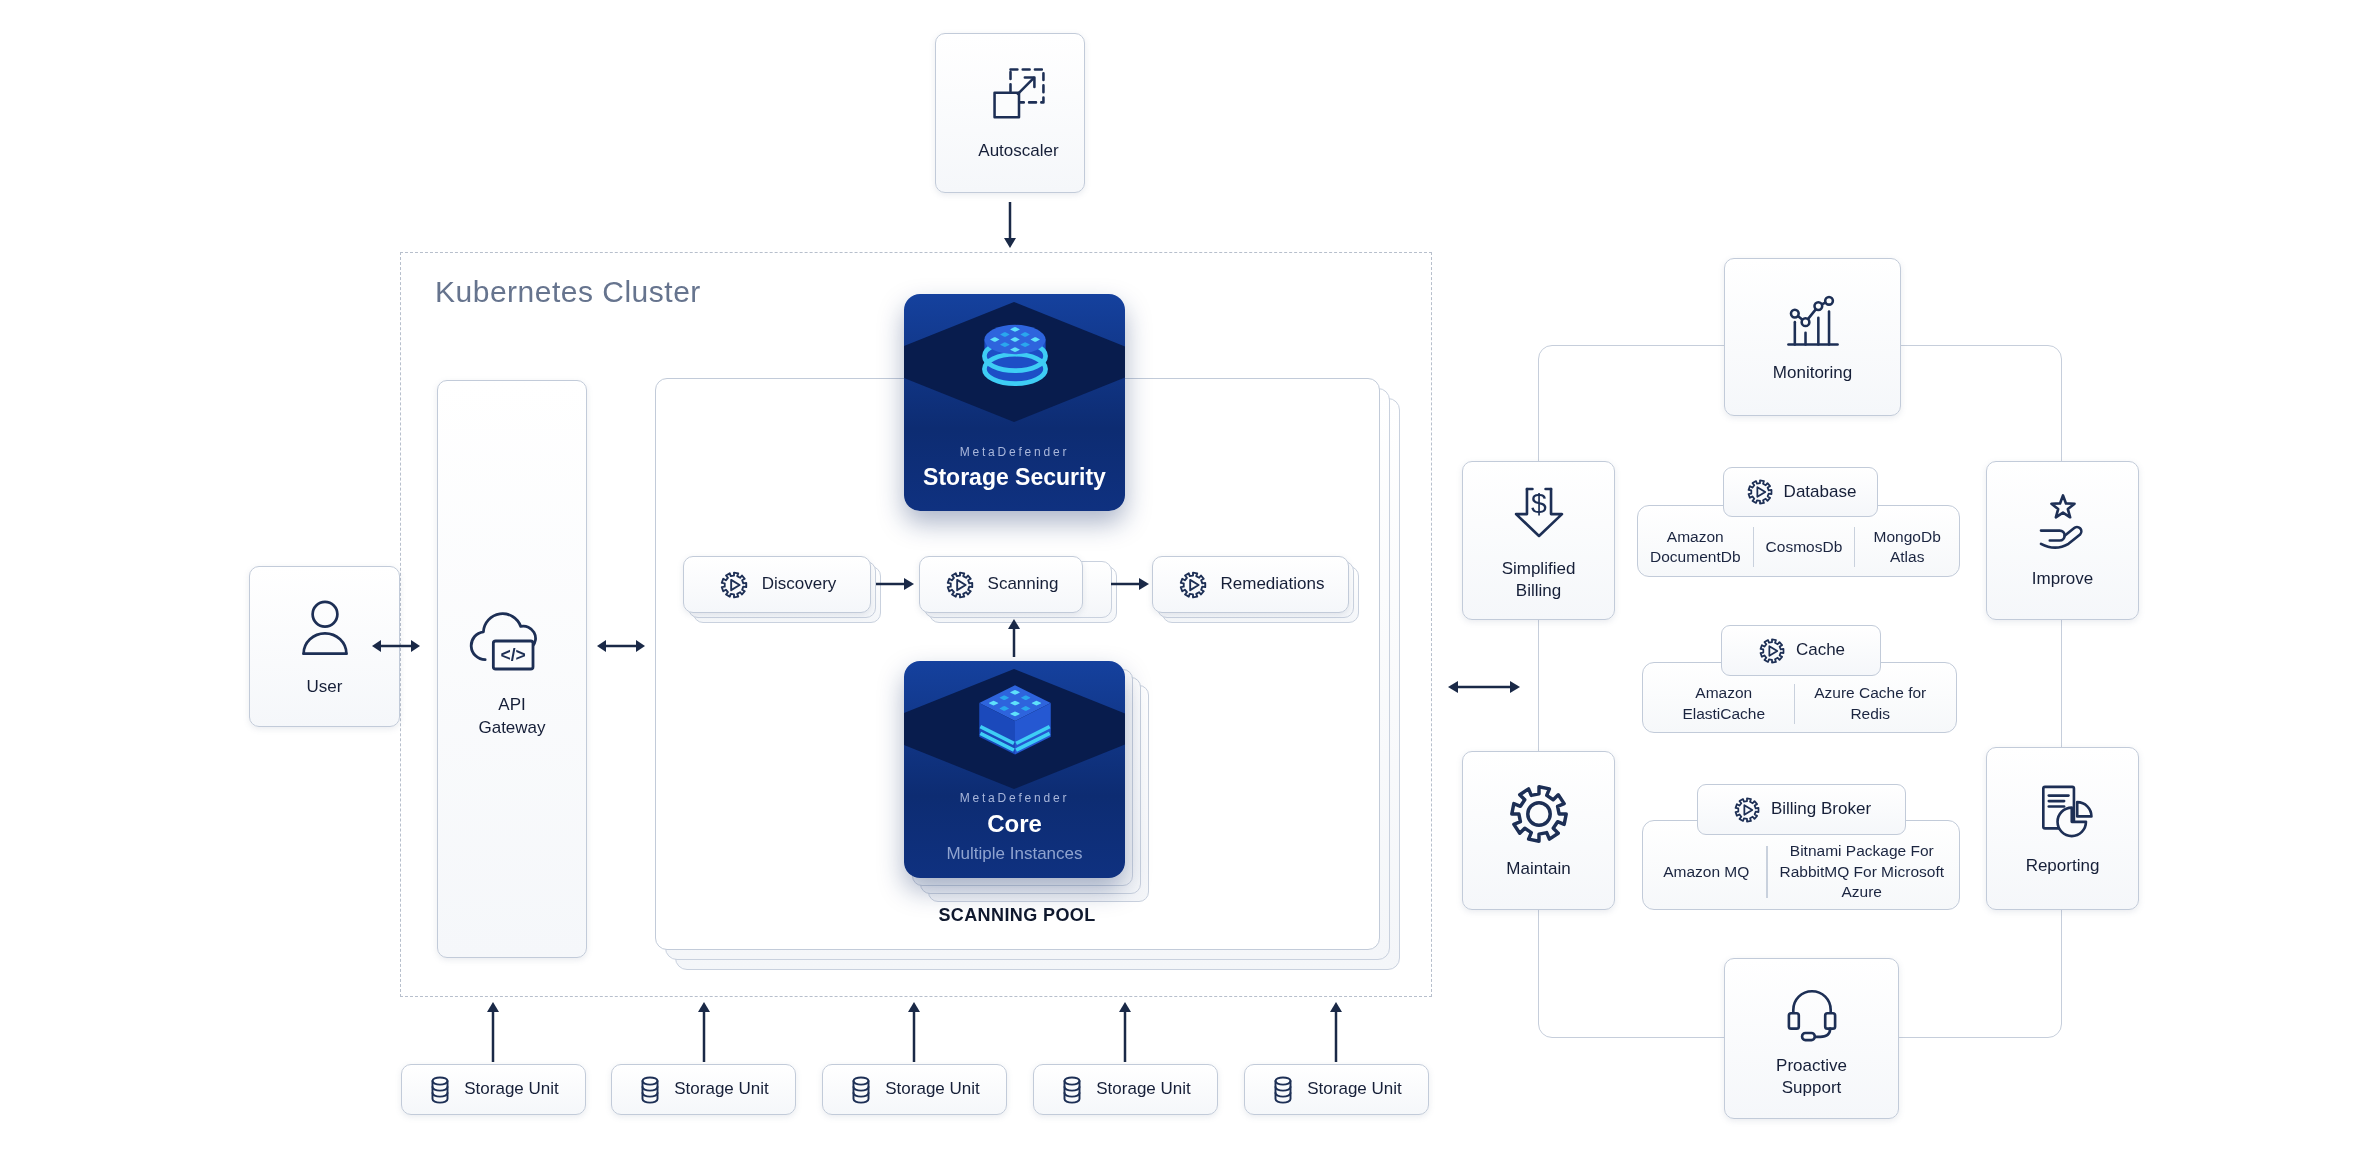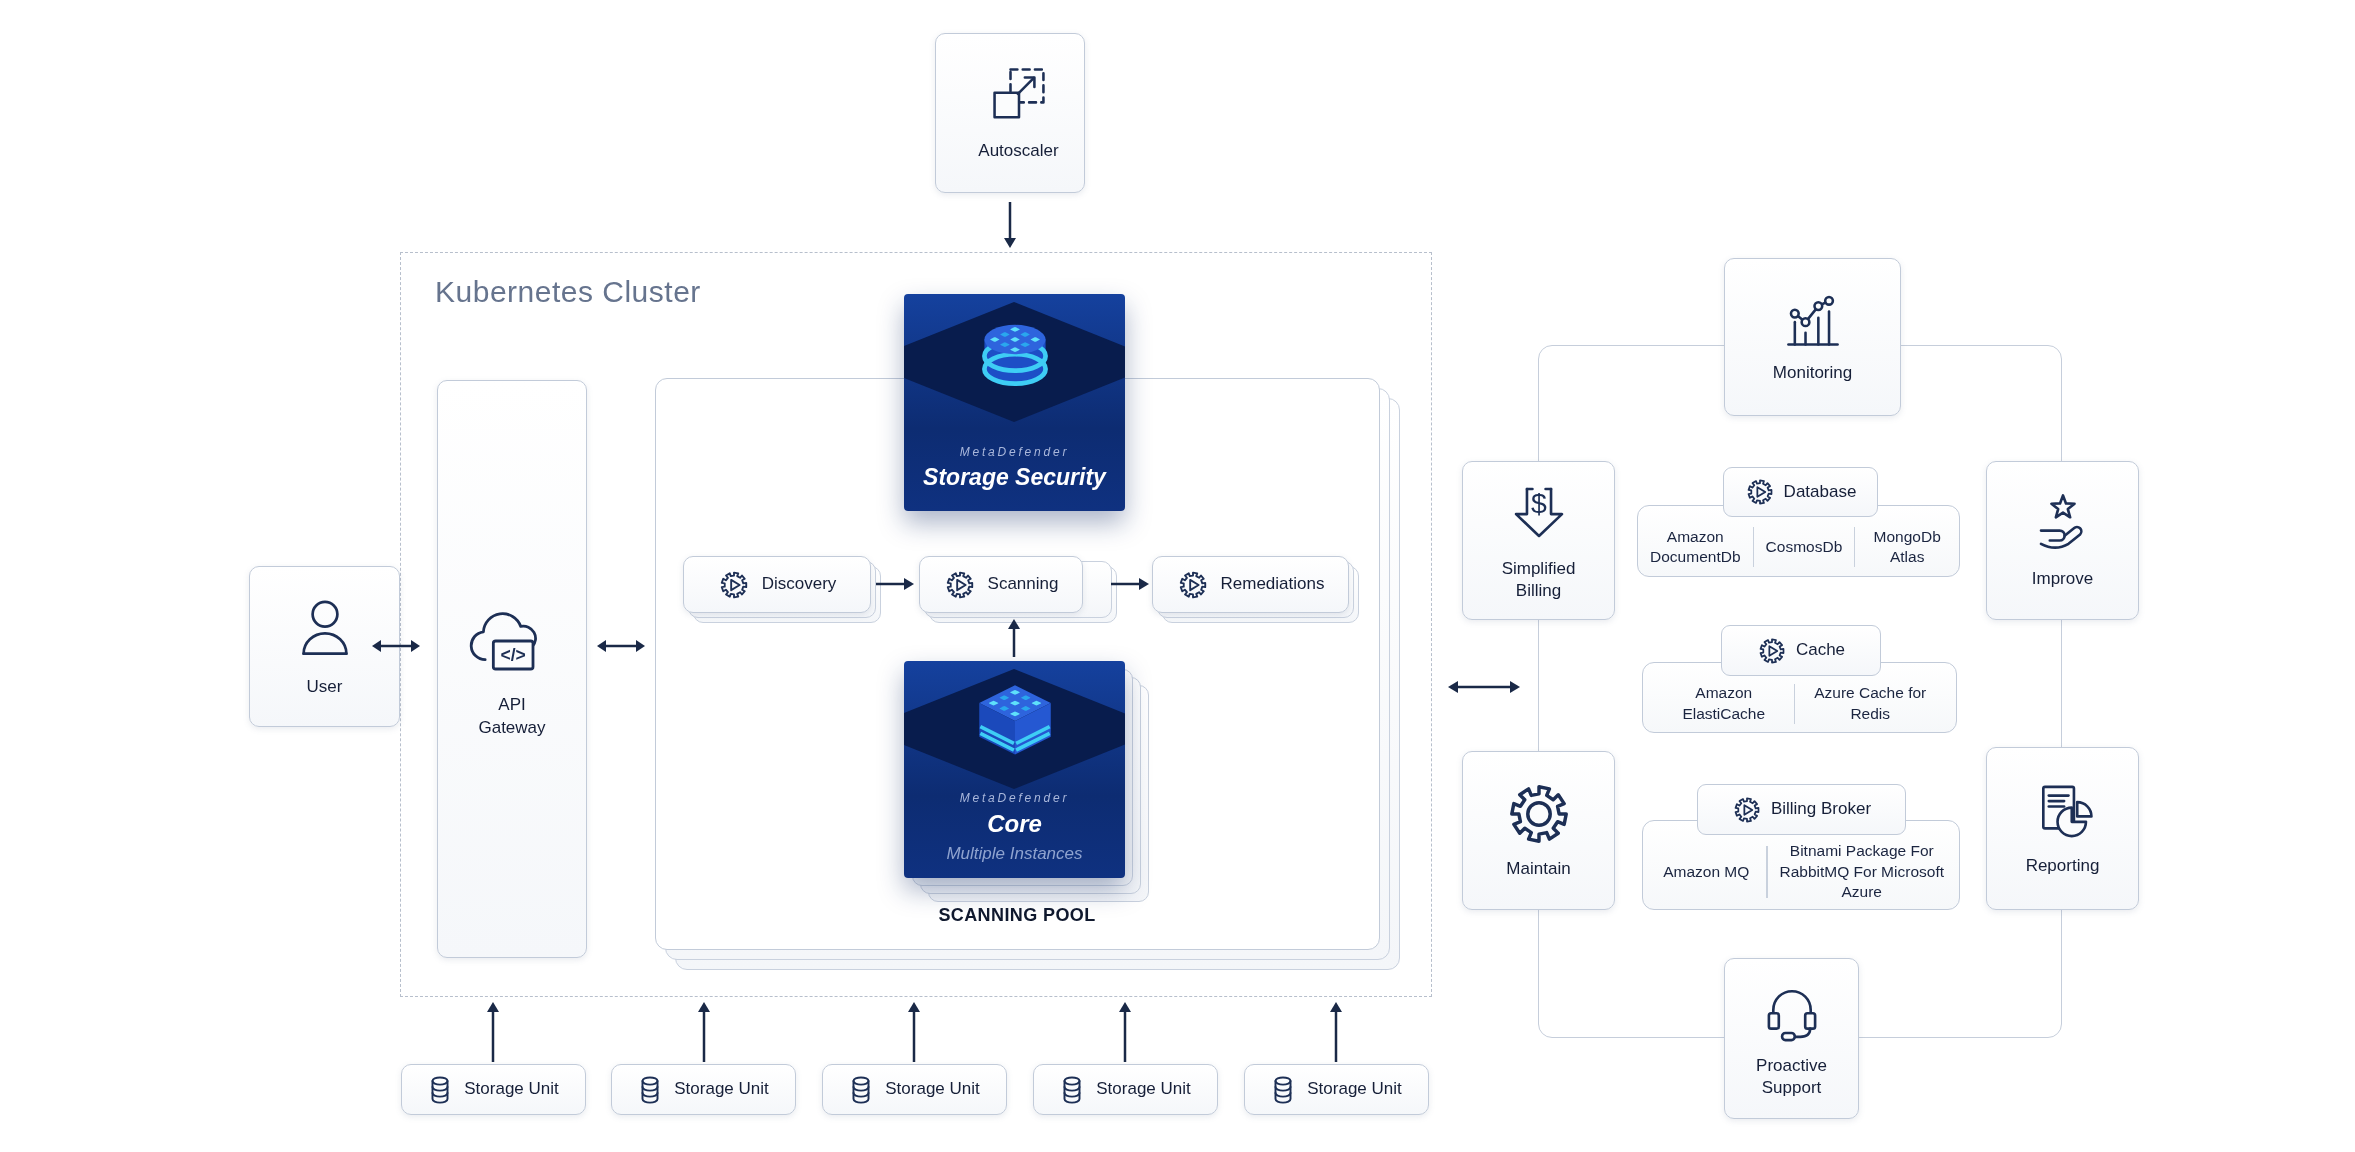--- a/index.html
+++ b/index.html
@@ -19,24 +19,24 @@
   .sheetAbs{position:absolute;background:linear-gradient(180deg,#ffffff,#f4f6f9);
             border:1.5px solid #c9d1de;border-radius:10px;z-index:1;box-sizing:border-box;}
 
   
   .panel{position:absolute;background:#fff;border:1.5px solid #c2cbd9;border-radius:12px;z-index:1;box-sizing:border-box;}
   .cluster{position:absolute;border:1.5px dashed #b7bfcc;background:#fff;z-index:0;box-sizing:border-box;}
   .cluster-title{position:absolute;font-size:30px;letter-spacing:.5px;color:#66748e;}
   .svc-frame{position:absolute;border:1.5px solid #c6cedb;border-radius:14px;z-index:0;box-sizing:border-box;}
 
   
-  .md-box{position:absolute;border-radius:4px;overflow:hidden;z-index:3;box-sizing:border-box;
+  .md-box{position:absolute;border-radius:16px;overflow:hidden;z-index:3;box-sizing:border-box;
           background:linear-gradient(180deg,#15419e 0%,#0d2c72 62%,#0f3180 100%);
           box-shadow:0 12px 26px rgba(16,42,100,.35);
-          display:flex;flex-direction:column;align-items:center;justify-content:flex-end;font-style:italic;}
+          display:flex;flex-direction:column;align-items:center;justify-content:flex-end;}
   .md-diamond{position:absolute;left:-40px;top:8px;width:300px;height:120px;background:#081c4d;
               clip-path:polygon(50% 0,100% 50%,50% 100%,0 50%);}
   .md-icon{position:absolute;top:22px;left:50%;transform:translateX(-50%);}
   .md-brand{font-size:12px;letter-spacing:2.8px;color:#a9b7db;}
   .md-product{font-size:23px;font-weight:bold;color:#ffffff;margin-top:5px;}
   .md-sub{font-size:17px;color:#8fa3cf;margin-top:6px;}
 
   .pool-label{position:absolute;z-index:2;font-size:18px;font-weight:bold;letter-spacing:.4px;
               color:#10192e;text-align:center;}
 
@@ -333,21 +333,21 @@
       <rect x="14" y="6" width="28" height="38" rx="1.5"></rect>
       <line x1="19" y1="14" x2="37" y2="14"></line>
         <line x1="19" y1="19" x2="33" y2="19"></line>
         <line x1="19" y1="24" x2="33" y2="24"></line>
       <path d="M40 25 A13 13 0 1 0 53 38 L40 38 Z" class="fillbg"></path>
       <path d="M45 20 A13 13 0 0 1 58 33 L45 33 Z" class="fillbg"></path>
     </svg>
     <div class="lbl">Reporting</div>
   </div>
 
-  <div class="box" style="left:1724px;top:958px;width:135px;height:161px;">
+  <div class="box" style="left:1724px;top:958px;width:175px;height:161px;">
     <svg class="ic" width="72" height="66" viewBox="0 0 64 60">
       <path d="M15 34 v-5 a17 17 0 0 1 34 0 v5"></path>
       <rect x="11" y="32" width="9" height="14" rx="2" class="fillbg"></rect>
       <rect x="44" y="32" width="9" height="14" rx="2" class="fillbg"></rect>
       <path d="M48.5 46 q0 7.5 -9 7.5 h-5"></path>
       <rect x="23" y="50" width="11.5" height="6.5" rx="3" class="fillbg"></rect>
     </svg>
     <div class="lbl" style="width:90px;">Proactive Support</div>
   </div>
 

